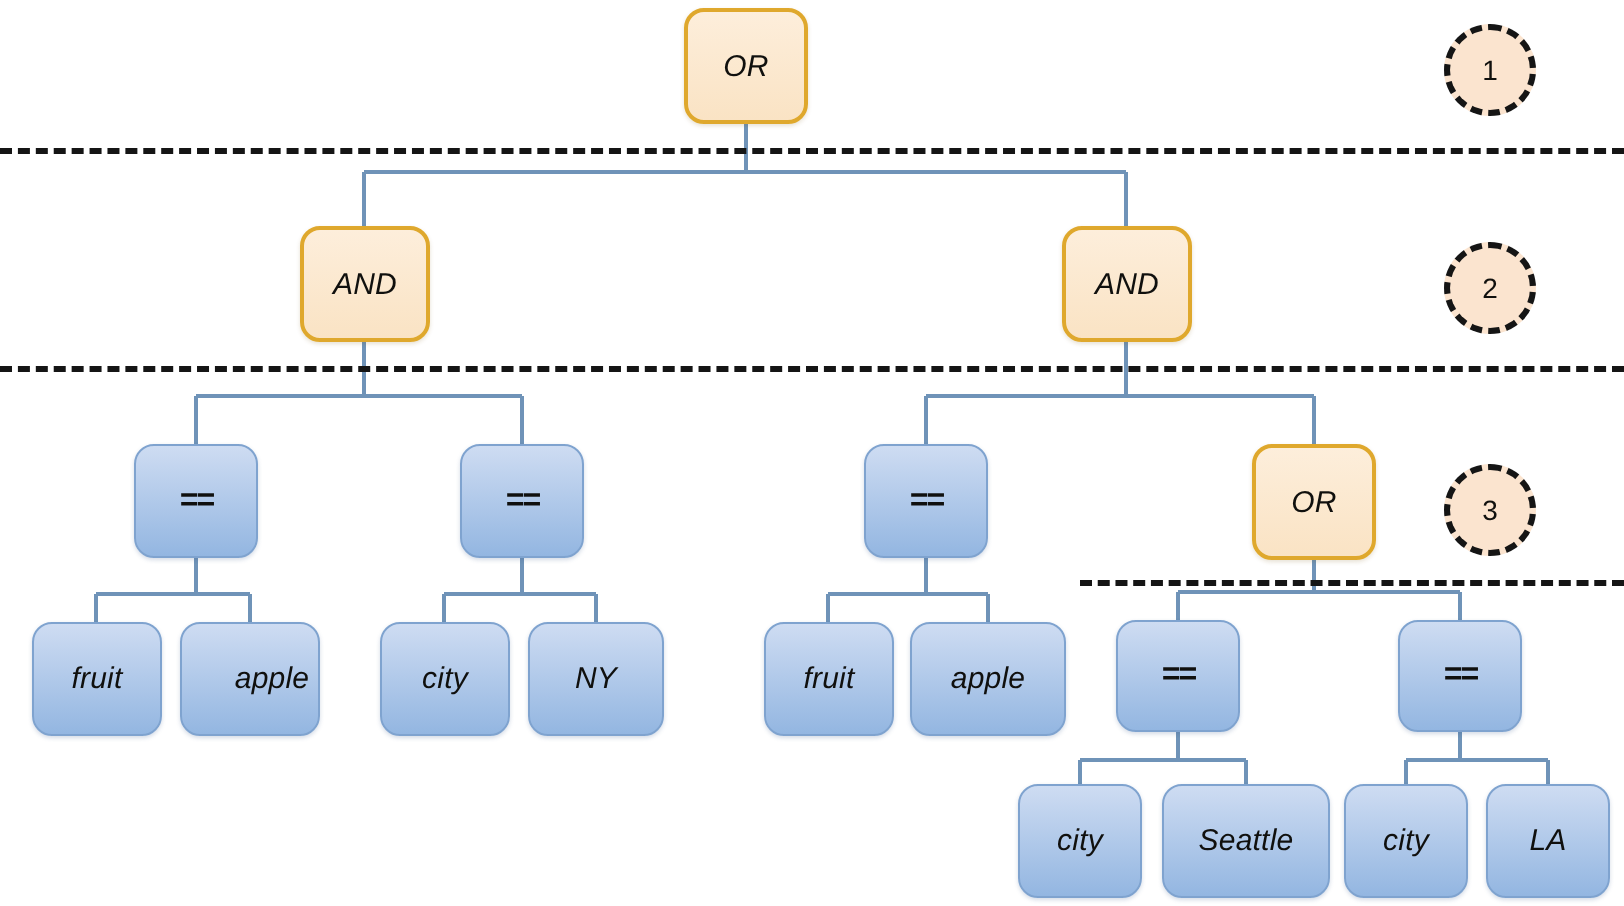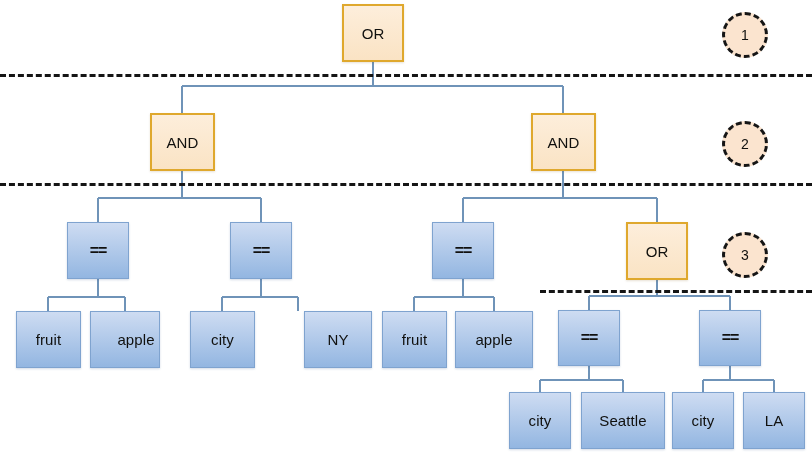--- a/index.html
+++ b/index.html
@@ -25,27 +25,28 @@
     width: 812px;
     height: 453px;
     pointer-events: none;
   }
   .node {
     position: absolute;
     box-sizing: border-box;
     display: flex;
     align-items: center;
     justify-content: center;
-    border-radius: 0;
+    border-radius: 10px;
     font-size: 15px;
     color: #10100e;
     text-align: center;
     line-height: 1;
     letter-spacing: 0.1px;
     z-index: 5;
+    font-style: italic;
   }
   .node.op {
     background: #fbe7cd;
     background: linear-gradient(180deg, #fdeedb 0%, #fae3c4 100%);
     border: 2px solid #dfa82d;
     box-shadow: 0 1px 2px rgba(120,90,20,0.18);
   }
   .node.cond {
     background: linear-gradient(180deg, #cedcf2 0%, #93b6e1 100%);
     border: 1px solid #7fa3cf;
@@ -169,21 +170,21 @@
       </div>
       <div class="node leaf" style="left: 16px; top: 311px; width: 65px; height: 57px;">
         <span class="label">fruit</span>
       </div>
       <div class="node leaf" style="left: 90px; top: 311px; width: 70px; height: 57px; padding-left: 22px;">
         <span class="label">apple</span>
       </div>
       <div class="node leaf" style="left: 190px; top: 311px; width: 65px; height: 57px;">
         <span class="label">city</span>
       </div>
-      <div class="node leaf" style="left: 264px; top: 311px; width: 68px; height: 57px; margin-left: 40px;">
+      <div class="node leaf" style="left: 264px; top: 311px; width: 68px; height: 57px;">
         <span class="label">NY</span>
       </div>
       <div class="node leaf" style="left: 382px; top: 311px; width: 65px; height: 57px;">
         <span class="label">fruit</span>
       </div>
       <div class="node leaf" style="left: 455px; top: 311px; width: 78px; height: 57px;">
         <span class="label">apple</span>
       </div>
       <div class="node cond" style="left: 558px; top: 310px; width: 62px; height: 56px;">
         <span class="label eqglyph">==</span>

